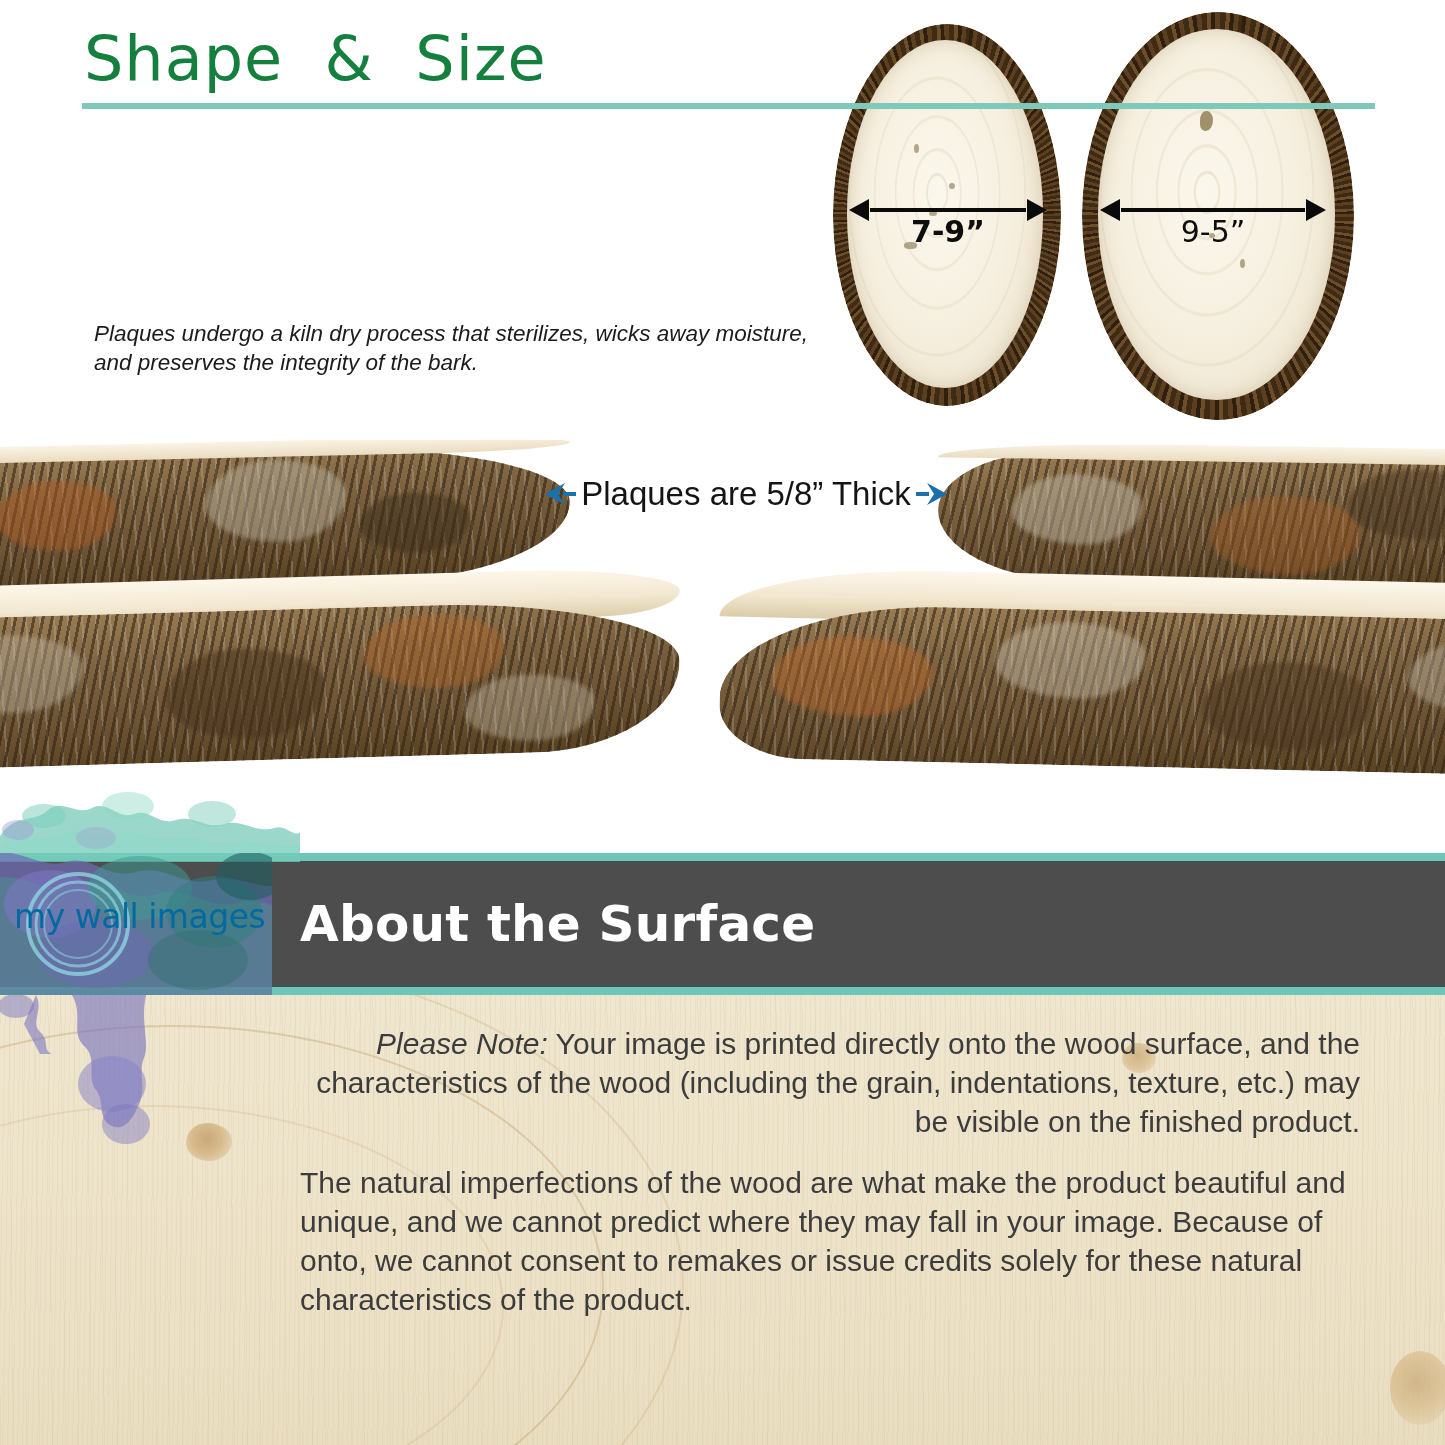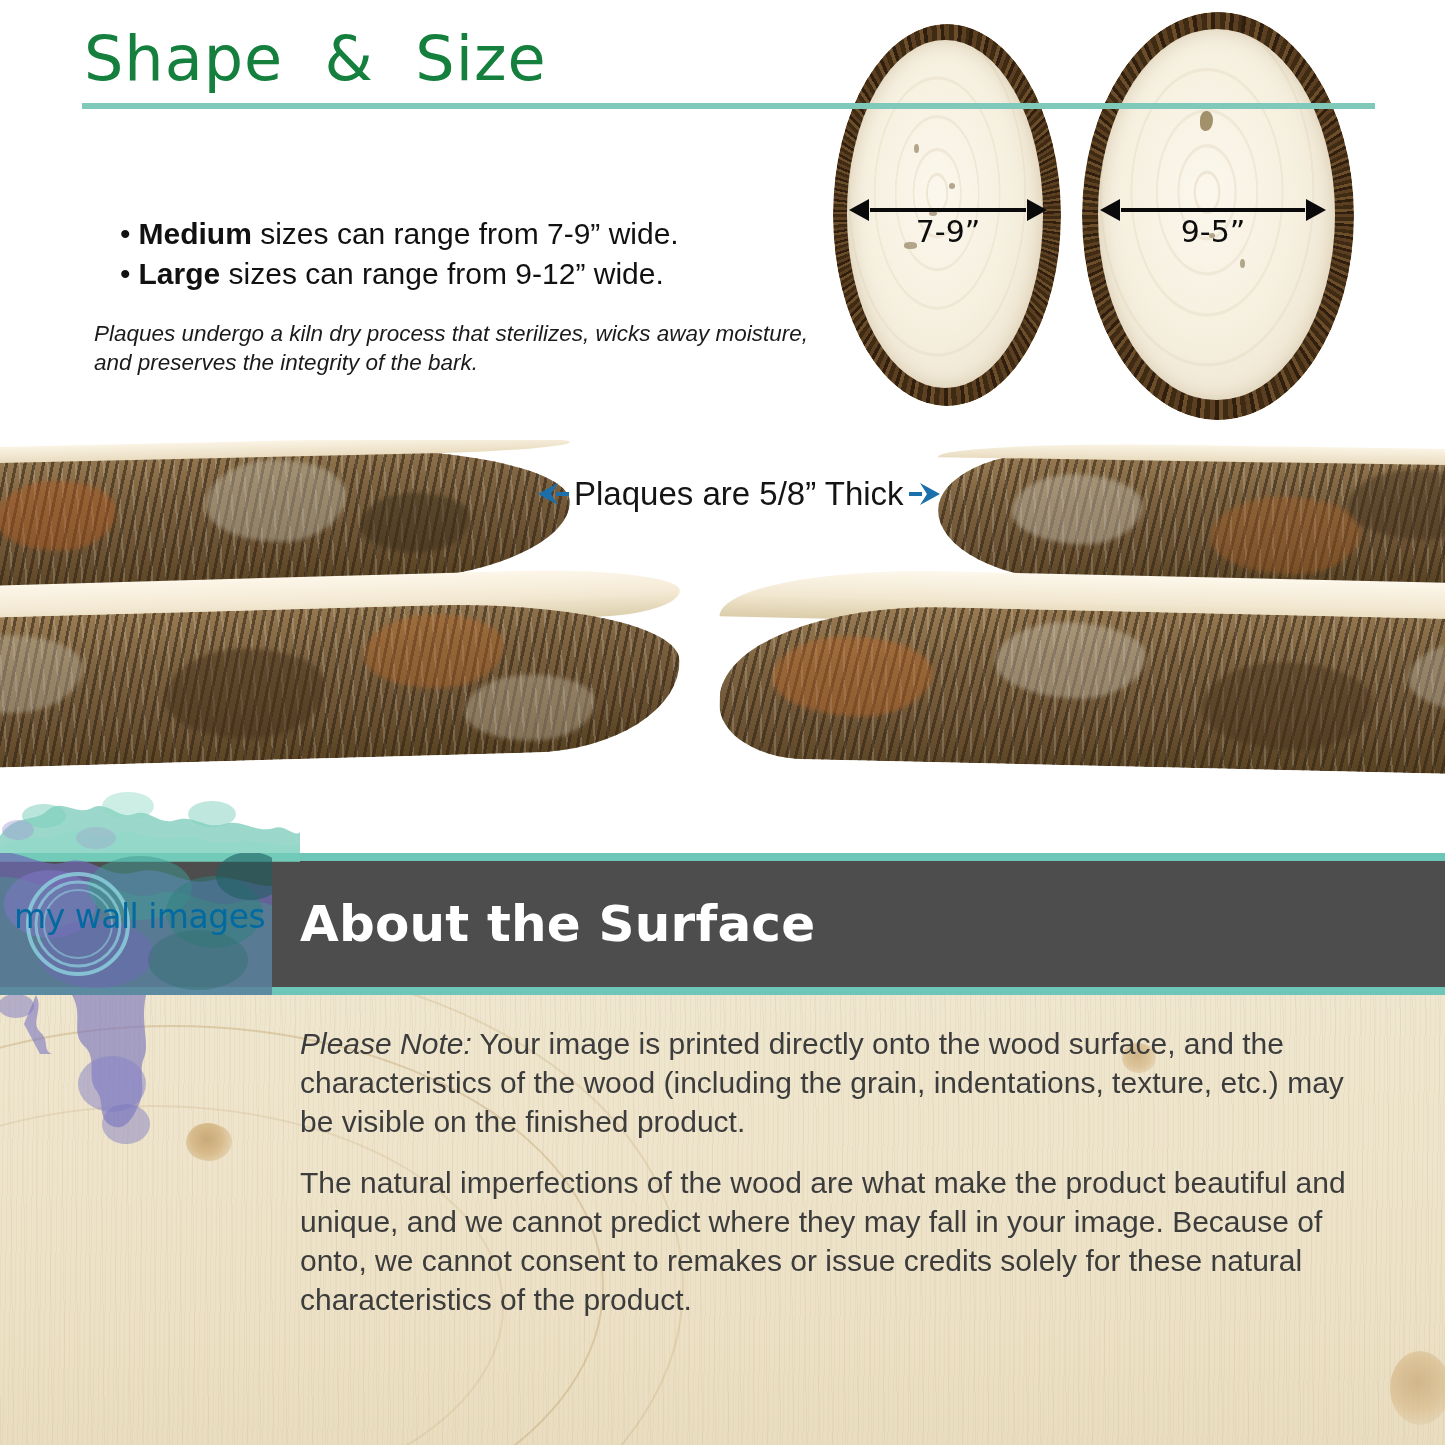--- a/index.html
+++ b/index.html
@@ -195,20 +195,21 @@
     border-radius: 48% 52% 45% 55% / 55% 42% 58% 45%;
     filter: blur(2px);
   }
 
   .thick-label {
     position: absolute;
     z-index: 9;
     left: 536px;
     top: 474px;
     width: 420px;
+    text-align: center;
     font-size: 33px;
     color: #141414;
     white-space: nowrap;
     font-family: "Liberation Sans", sans-serif;
   }
   .thick-label .blue-l, .thick-label .blue-r {
     display: inline-block;
     color: #1b6fab;
     font-size: 36px;
     vertical-align: -2px;
@@ -293,44 +294,36 @@
     position: absolute;
     left: 300px;
     width: 1060px;
     font-size: 30px;
     line-height: 1.30;
     color: #3c3c3c;
     font-family: "Liberation Sans", sans-serif;
     z-index: 5;
   }
   .body-text em { font-style: italic; }
-  .p1 { top: 1024px; }
+  .p1 { top: 1024px; text-align: right; }
   .p2 { top: 1163px; }
   .p3 { top: 1362px; }
 </style>
 </head>
 <body>
 
 <div id="page">
 
   <div class="section-shape">
 
     <div class="title-shape">Shape  &amp;  Size</div>
 
     <div class="teal-rule"></div>
 
 
-    <div class="bullets">
-      <div class="row">
-        <span class="dot">•</span><b>Medium</b><span> sizes can range from 7-9” wide.</span>
-      </div>
-      <div class="row">
-        <span class="dot">•</span><b>Large</b><span> sizes can range from 9-12” wide.</span>
-      </div>
-    </div>
 
     <div class="kiln-text">Plaques undergo a kiln dry process that sterilizes, wicks away moisture, and preserves the integrity of the bark.</div>
 
     <div class="ovals">
 
       <div class="oval oval-m">
         <div class="bark"></div>
         <div class="bark2"></div>
         <div class="face">
           <div class="rings"></div>
@@ -346,21 +339,21 @@
         <div class="bark2"></div>
         <div class="face">
           <div class="rings"></div>
           <div class="speck" style="left:43%; top:22%; width:13px; height:20px; border-radius:50% 50% 60% 40%; background:rgba(132,112,66,.75);"></div>
           <div class="speck" style="left:60%; top:62%; width:5px; height:9px;"></div>
           <div class="speck" style="left:47%; top:55%; width:6px; height:5px;"></div>
         </div>
       </div>
 
       <div class="dim" style="left:870px; top:208px; width:156px;"></div>
-      <div class="dim-label" style="left:870px; top:214px; width:156px; text-align:center;">7-9”</div>
+      <div class="dim-label" style="left:870px; top:214px; width:156px; text-align:center;font-weight:bold;">7-9”</div>
 
       <div class="dim" style="left:1121px; top:208px; width:184px;"></div>
       <div class="dim-label" style="left:1121px; top:214px; width:184px; text-align:center;">9-5”</div>
     </div>
   </div>
 
   <div class="section-thick">
 
     <div class="plank" style="left:-130px; top:10px; width:700px; height:135px;
                 border-radius: 0 60% 44% 8% / 0 70% 90% 30%;

